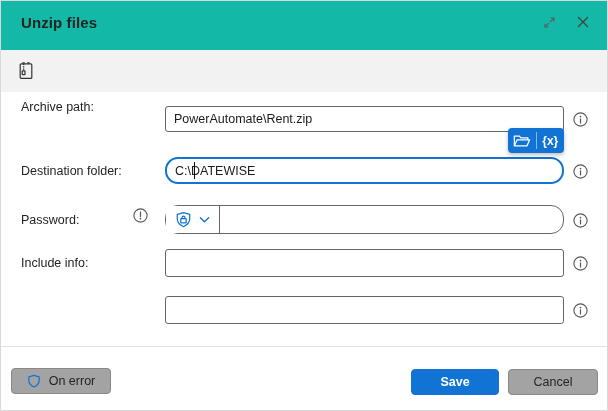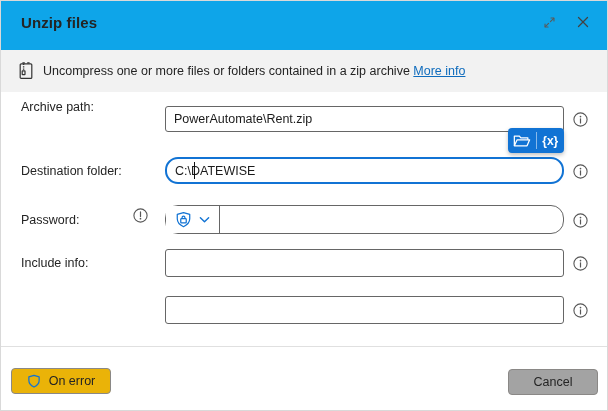--- a/index.html
+++ b/index.html
@@ -9,21 +9,21 @@
   .dialog {
     position: relative;
     width: 608px; height: 411px;
     background: #ffffff;
     border: 1px solid #d9d9d9;
     overflow: hidden;
     color: #242424;
   }
 
   
-  .titlebar { position: absolute; top: 0; left: 0; width: 100%; height: 49px; background: #0ea5e9; }
+  .titlebar { position: absolute; top: 0; left: 0; width: 100%; height: 49px; background: #14b8a6; }
   .title { position: absolute; left: 20px; top: 13px; font-size: 15px; font-weight: 700; color: #242424; letter-spacing: .1px; }
   .win-btn { position: absolute; top: 8px; width: 28px; height: 26px; background: transparent; border: none; cursor: pointer; display: flex; align-items: center; justify-content: center; color: #424242; }
   .win-btn.expand { right: 44px; }
   .win-btn.close  { right: 10px; }
 
   
   .banner {
     position: absolute; top: 49px; left: 0; width: 100%; height: 42px;
     background: #f2f2f2; display: flex; align-items: center; padding: 0 18px; gap: 10px;
   }
@@ -67,21 +67,21 @@
   .var-btn { flex: 1; background: transparent; border: none; cursor: pointer; display: flex; align-items: center; justify-content: center; padding: 0; }
   .var-sep { width: 1px; background: rgba(255,255,255,.5); margin: 4px 0; }
   .var-x { color: #fff; font-size: 12px; font-weight: 700; font-family: "Liberation Sans", sans-serif; }
 
   
   .footer-divider { position: absolute; left: 0; top: 345px; width: 100%; height: 1px; background: #e0e0e0; }
   .btn {
     position: absolute; height: 26px; border-radius: 4px; font-family: "Liberation Sans", sans-serif;
     font-size: 12.5px; cursor: pointer; display: flex; align-items: center; justify-content: center;
   }
-  .btn-onerror { left: 10px; top: 367px; width: 100px; background: #eab308; border: 1px solid #8a8886; color: #242424; gap: 8px; }
+  .btn-onerror { left: 10px; top: 367px; width: 100px; background: #a3a3a3; border: 1px solid #8a8886; color: #242424; gap: 8px; }
   .btn-save { left: 410px; top: 368px; width: 88px; background: #1173d4; border: 1px solid #1173d4; color: #fff; font-weight: 700; }
   .btn-cancel { left: 507px; top: 368px; width: 90px; background: #a3a3a3; border: 1px solid #8a8886; color: #242424; }
 
   svg { display: block; }
 </style>
 </head>
 <body>
 
 <div class="dialog">
 
@@ -105,21 +105,20 @@
 
   <div class="banner">
     <span>
       <svg width="14" height="18" viewBox="0 0 14 18" fill="none" stroke="#333" stroke-width="1.2">
         <rect x="1.2" y="1.8" width="11.6" height="14.6" rx="1"></rect>
         <path d="M4.6 1.8 V3 M4.6 4.2 V5.4 M4.6 6.6 V7.8" stroke-width="1.4"></path>
         <rect x="3.2" y="8.8" width="2.8" height="3.8" rx="0.4"></rect>
         <path d="M3.4 0.9 h2.4 M8.2 0.9 h2.4" stroke-width="1.1"></path>
       </svg>
     </span>
-    <p><span>Uncompress one or more files or folders contained in a zip archive</span>&nbsp;<a href="#">More info</a></p>
   </div>
 
   <label class="flabel" style="top:93px;height:26px">Archive path:</label>
   <input class="finput" style="top: 105px; height: 26px;" value="PowerAutomate\Rent.zip">
   <button class="info-btn" style="top:110px">
     <svg width="15" height="15" viewBox="0 0 15 15" fill="none">
         <circle cx="7.5" cy="7.5" r="6.6" stroke="#575757" stroke-width="1.1"></circle>
         <circle cx="7.5" cy="4.6" r="0.85" fill="#575757"></circle>
         <path d="M7.5 6.8 V11" stroke="#575757" stroke-width="1.2" stroke-linecap="round"></path>
       </svg>
@@ -207,15 +206,16 @@
 
   <button class="btn btn-onerror">
     <span>
       <svg width="14" height="15" viewBox="0 0 18 19" fill="none" stroke="#1173d4" stroke-width="1.6" stroke-linejoin="round">
         <path d="M9 1.6 L15.6 3.6 V8.3 c0 4.2-3.1 6.7-6.6 8.3 C5.4 15 2.4 12.5 2.4 8.3 V3.6 Z"></path>
       </svg>
     </span>
     <span>On error</span>
   </button>
 
+  <button class="btn btn-save">Save</button>
   <button class="btn btn-cancel">Cancel</button>
 
 </div>
 
 </body></html>

